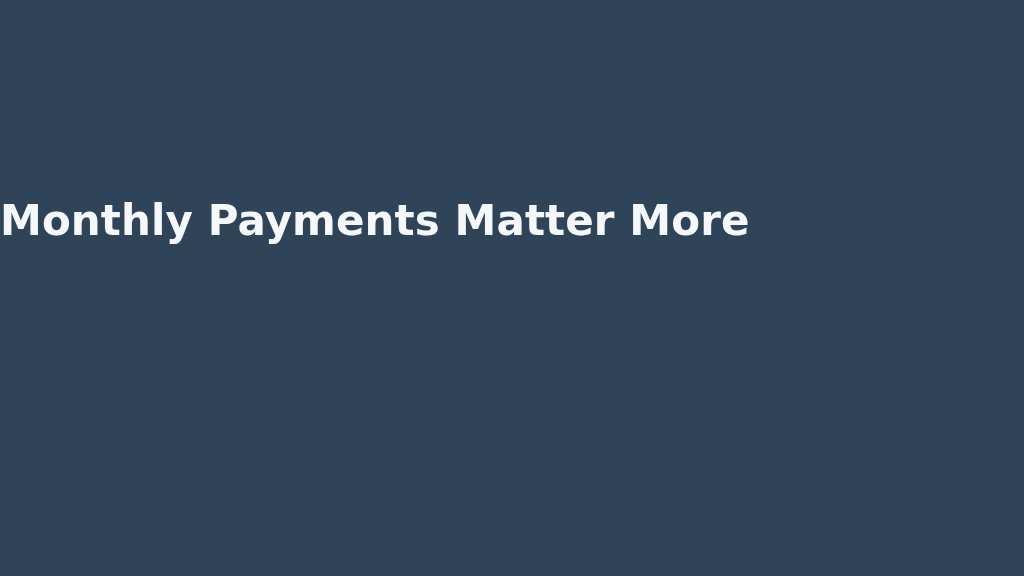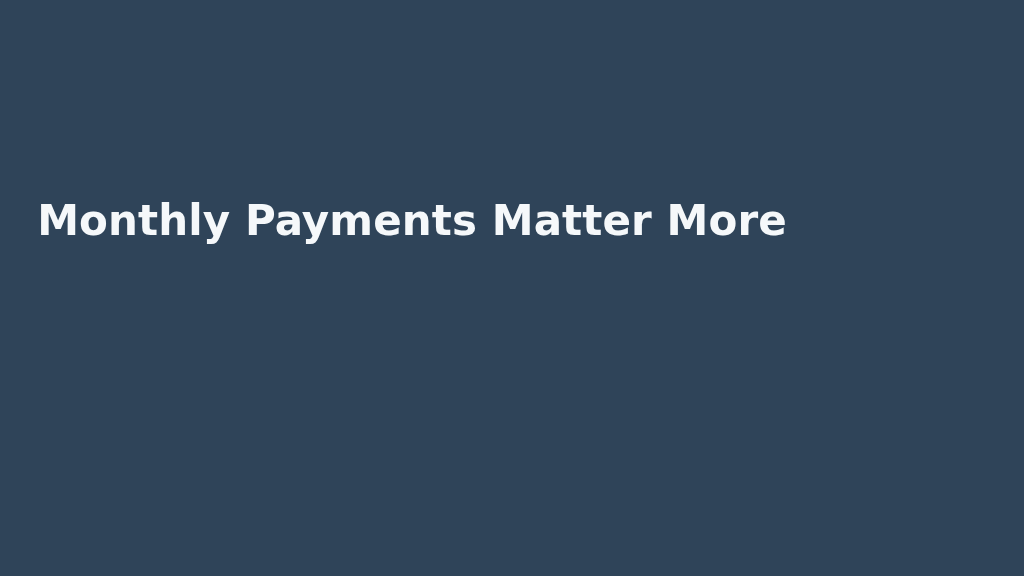--- a/index.html
+++ b/index.html
@@ -27,21 +27,21 @@
     align-items: center;
     justify-content: flex-start;
   }
 
   .title-block {
     position: absolute;
     left: 0;
     top: 0;
     width: 824px;
     display: flex;
-    flex-direction: column;
+    flex-direction: row;
     align-items: center;
     text-align: center;
   }
 
   .slide-title {
     margin: 0;
     padding: 0;
     font-family: "DejaVu Sans", "Liberation Sans", sans-serif;
     font-size: 42px;
     font-weight: bold;

